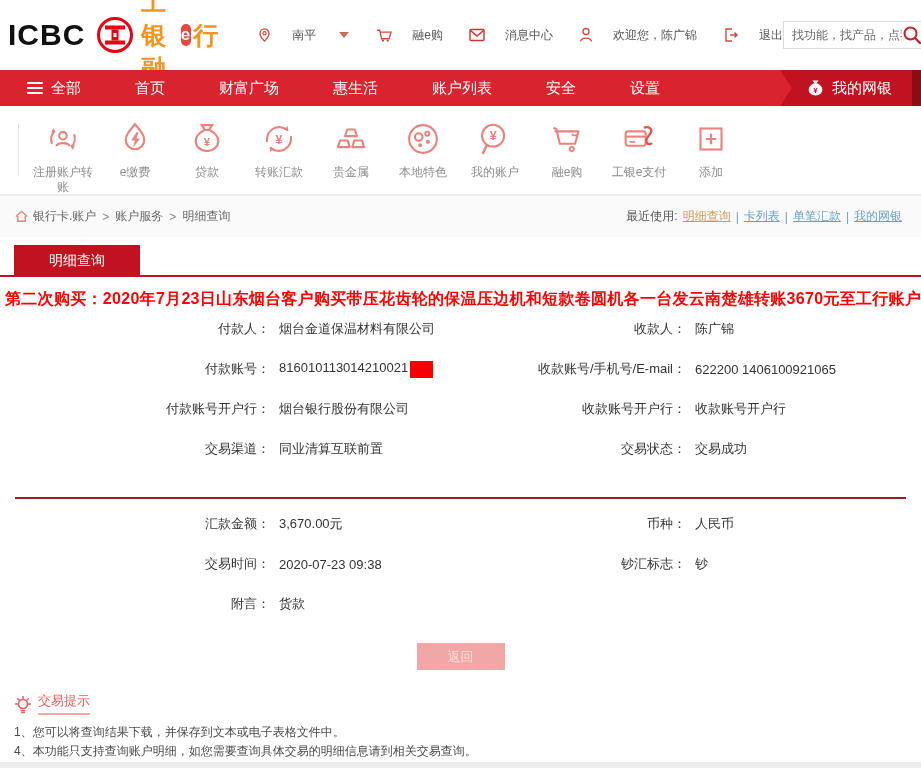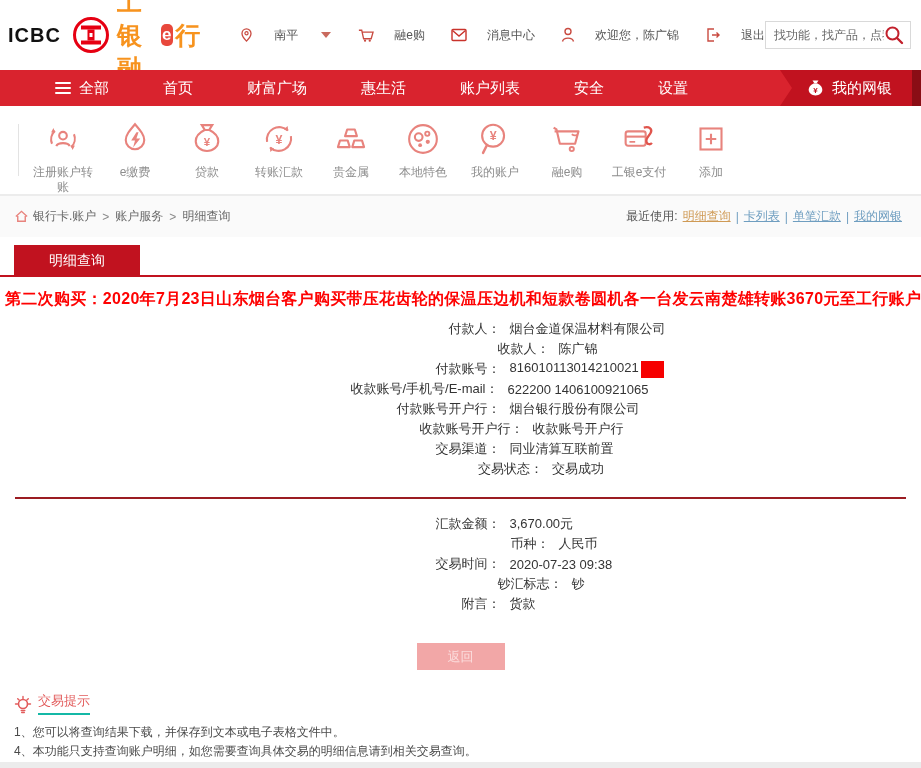--- a/index.html
+++ b/index.html
@@ -1,32 +1,32 @@
 <!DOCTYPE html>
 <html><head>
 <meta charset="utf-8">
 <style>
   * { margin:0; padding:0; box-sizing:border-box; }
   body { font-family:"Liberation Sans","DejaVu Sans",sans-serif; background:#fff; }
   .page { position:relative; width:921px; height:768px; background:#fff; overflow:hidden; margin:0 auto; }
 
   
   .top { height:70px; display:flex; align-items:center; padding:0 10px 0 8px; background:#fff; }
-  .logo-txt { font-size:20px; font-weight:900; color:#111; letter-spacing:1px; }
+  .logo-txt { font-size:30px; font-weight:900; color:#111; letter-spacing:1px; }
   .roundel { margin:0 6px 0 10px; }
   .brand { font-size:25px; font-weight:bold; color:#f7931e; letter-spacing:1px; display:flex; align-items:center; }
   .brand .brand-e { display:inline-block; background:#e8483c; color:#fff; border-radius:5px; font-size:17px; width:22px; height:22px; line-height:22px; text-align:center; margin:0 2px; font-weight:bold; }
   .util { display:flex; align-items:center; gap:20px; font-size:12px; color:#555; margin-left:26px; white-space:nowrap; cursor:pointer; }
   .caret-down { width:0; height:0; border-left:5px solid transparent; border-right:5px solid transparent; border-top:6px solid #c96a5e; margin-left:3px; }
   .searchbox { margin-left:auto; display:flex; align-items:center; border:1px solid #d9d9d9; height:28px; width:162px; padding:0 6px 0 8px; }
   .searchbox input { border:none; outline:none; flex:1; font-size:12px; color:#444; width:110px; font-family:inherit; }
   .searchbox input::placeholder { color:#666; }
 
   
-  .nav { height:36px; background:#d9232e; display:flex; align-items:stretch; color:#fff; position:relative;padding-left:28px; }
+  .nav { height:36px; background:#d9232e; display:flex; align-items:stretch; color:#fff; position:relative; }
   .nav-item { display:flex; align-items:center; gap:8px; padding:0 27px; font-size:15px; cursor:pointer; }
   .burger { display:inline-block; width:16px; }
   .burger span { display:block; height:2px; background:#fff; margin:3px 0; border-radius:1px; }
   .nav-right { margin-left:auto; display:flex; align-items:stretch; }
   .mybank { background:#c1121f; display:flex; align-items:center; gap:7px; padding:0 20px 0 26px; font-size:15px; cursor:pointer; clip-path:polygon(0 0,100% 0,100% 100%,0 100%,12px 50%); }
   .nav-endcap { width:9px; background:#8a0d15; }
 
   
   .qrow { height:89px; background:#fff; border-bottom:1px solid #ececec; display:flex; align-items:flex-start; padding:12px 0 0 16px; }
   .fav { width:72px; text-align:center; cursor:pointer; }
@@ -48,37 +48,37 @@
 
   
   .tabbar { border-bottom:2px solid #c1121f; padding:8px 0 0 14px; }
   .tab { display:inline-block; width:126px; height:30px; background:#c1121f; color:#fff; font-size:14px; text-align:center; line-height:30px; cursor:pointer; }
 
   
   .headline { padding:12px 5px 0 5px; color:#fe0202; font-weight:bold; font-size:16px; white-space:nowrap; letter-spacing:.3px; }
 
   
   .rows { margin-top:10px; }
-  .drow { display:flex; height:40px; align-items:center; font-size:13px; color:#333;flex-direction:column; }
+  .drow { display:flex; height:40px; align-items:flex-start; font-size:13px; color:#333; }
   .half-l { width:460px; display:flex; align-items:center; }
   .half-r { flex:1; display:flex; align-items:center; }
   .dlabel { width:270px; text-align:right; color:#333; }
   .half-r .dlabel { width:226px; }
   .dval { margin-left:9px; color:#333; }
   .redact { display:inline-block; width:23px; height:17px; background:#f60000; vertical-align:middle; margin-left:2px; }
   .divider { height:2px; background:#9b1c22; margin:17px 15px 16px 15px; }
 
   
   .btnrow { text-align:center; margin-top:8px; }
   .back-btn { width:88px; height:27px; background:#f2a7a7; color:#fbdcdc; border:none; font-size:13px; cursor:pointer; font-family:inherit; }
 
   
   .tips { margin:22px 14px 0 14px; }
   .tips-head { display:flex; align-items:flex-end; gap:6px; }
-  .tips-title { color:#e25b5b; font-size:13px; padding-bottom:3px; border-bottom:2px solid #14b8a6; }
+  .tips-title { color:#e25b5b; font-size:13px; padding-bottom:3px; border-bottom:2px solid #fca5a5; }
   .tips-list { margin-top:8px; font-size:12px; color:#4a4a4a; line-height:19px; }
   .footer-strip { position:absolute; left:0; right:0; bottom:0; height:6px; background:#ececec; }
 
   svg { display:block; }
 </style>
 </head>
 <body>
 
 <div class="page">
 

